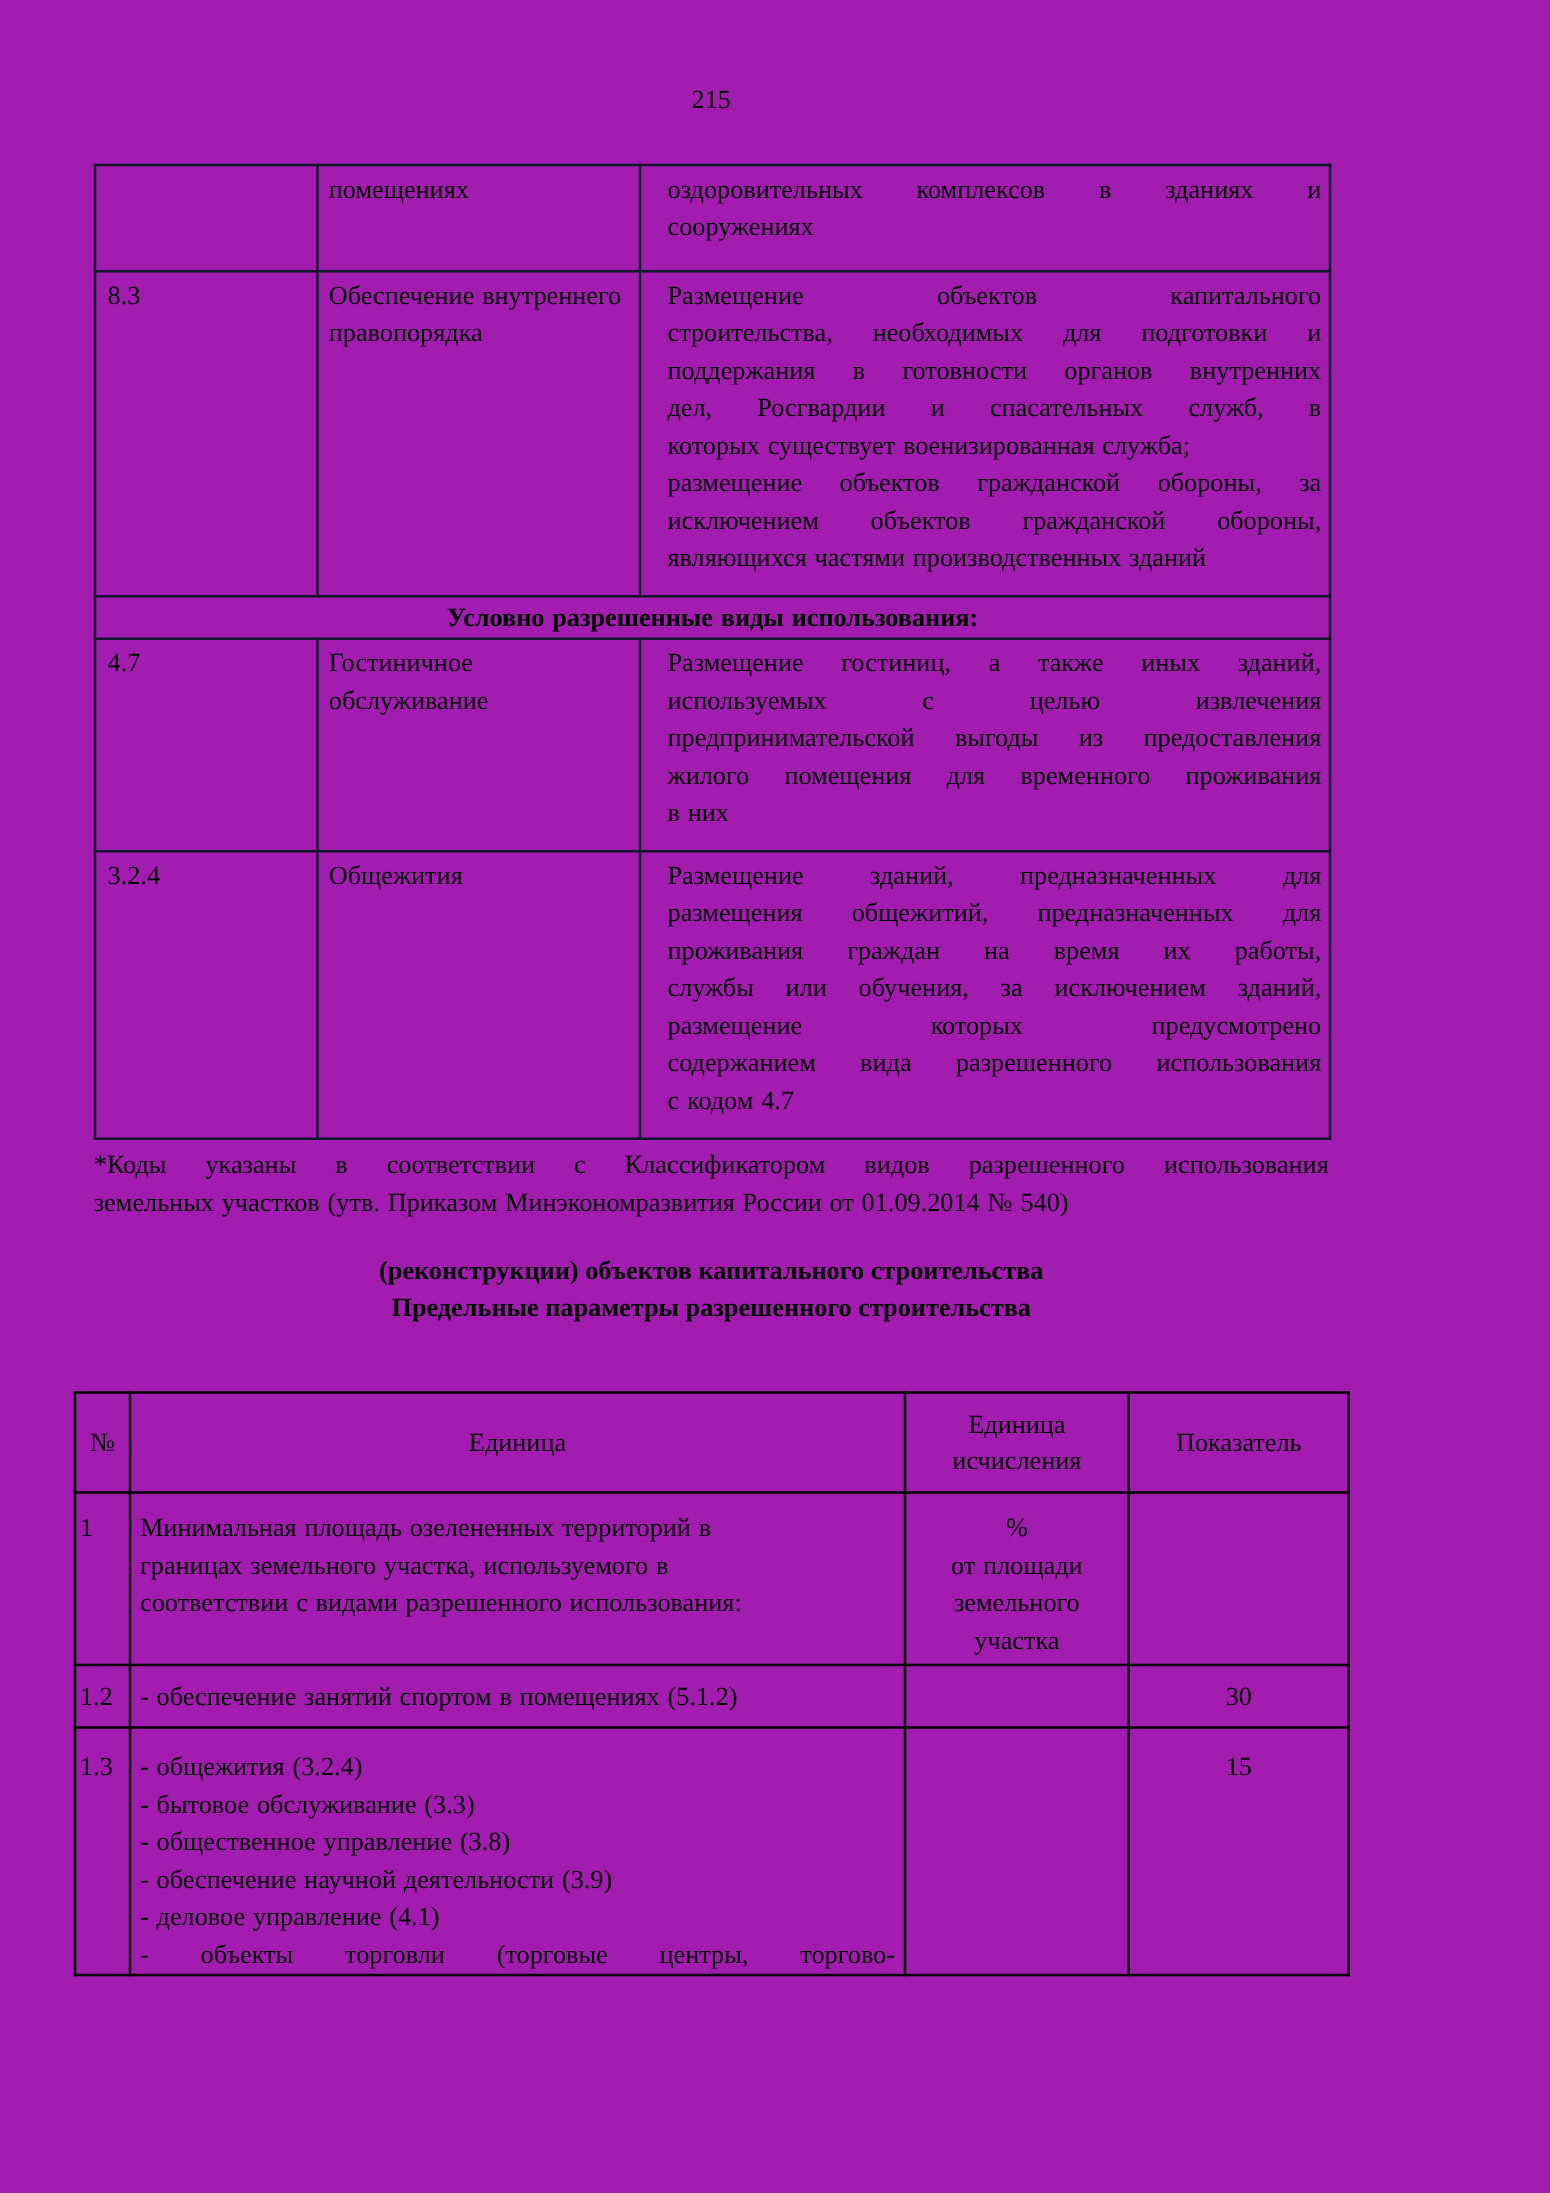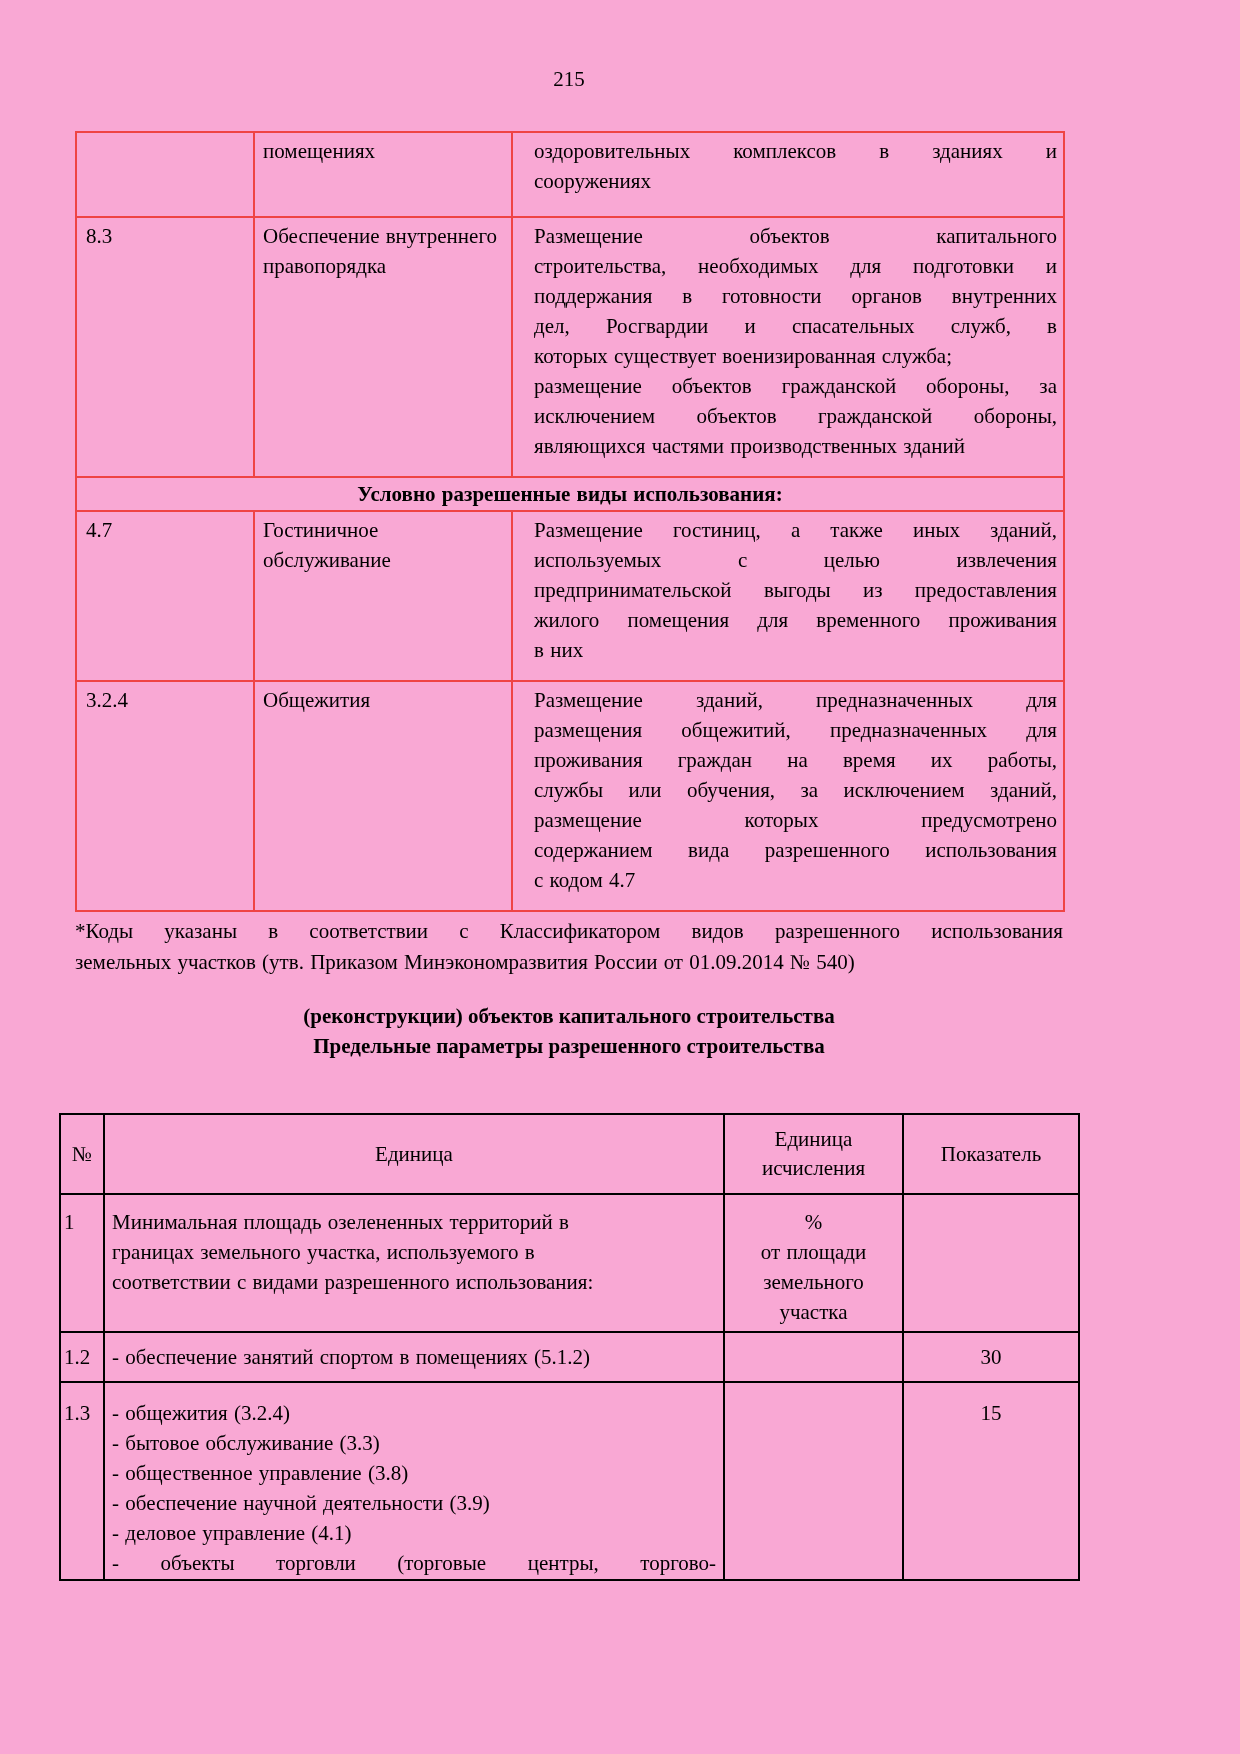--- a/index.html
+++ b/index.html
@@ -1,32 +1,32 @@
 <!DOCTYPE html>
 <html><head>
 <meta charset="utf-8">
 <style>
   html,body{margin:0;padding:0;background:#ffffff;}
   .page{
     position:relative;
     width:1240px;height:1754px;
-    background:#f9a8d4;
+    background:#a21caf;
     font-family:"Liberation Serif","DejaVu Serif",serif;
     color:#000;
     overflow:hidden;
   }
   .pagenum{
     position:absolute;left:75px;top:64px;width:988px;
     text-align:center;font-size:21px;line-height:30px;
   }
   
   table{border-collapse:collapse;table-layout:fixed;}
   td{vertical-align:top;font-size:21px;line-height:30px;word-spacing:1px;}
   .t1{position:absolute;left:75px;top:131px;width:988px;}
-  .t1 td{border:2px solid #ef4444;}
+  .t1 td{border:2px solid #0f172a;}
   .t1 .code{padding:3px 0 0 9px;}
   .t1 .name{padding:3px 6px 0 8px;}
   .t1 .desc{padding:3px 6px 0 21px;}
   .jl{text-align:justify;text-align-last:justify;}
   .t1r1{height:85px;}
   .t1r2{height:260px;}
   .t1sec{height:18px;}
   .t1sec td{padding:0;text-align:center;font-weight:bold;line-height:32px;vertical-align:middle;}
   .t1r3{height:170px;}
   .t1r4{height:230px;}

